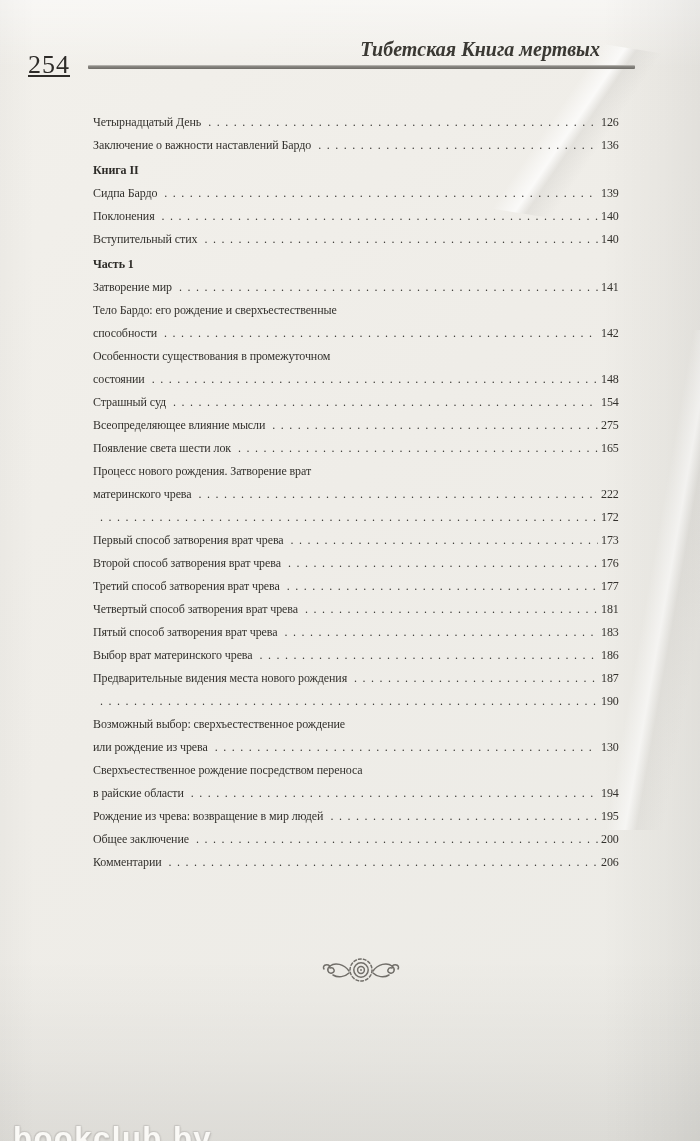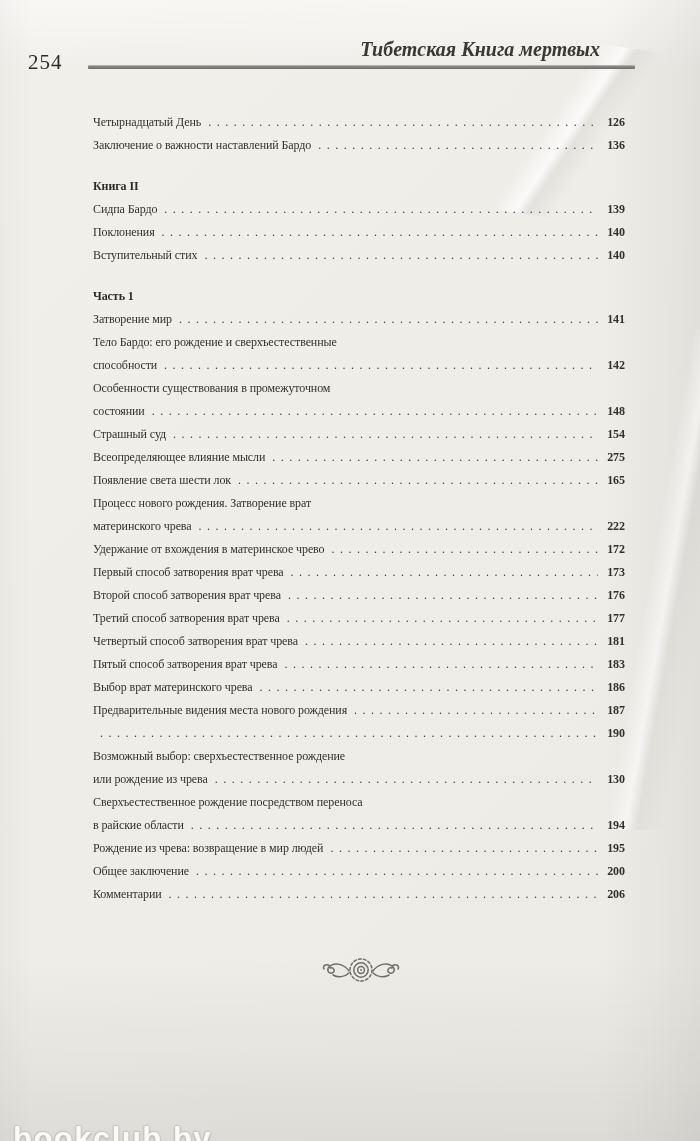--- a/index.html
+++ b/index.html
@@ -28,22 +28,23 @@
   .crease2 {
     position: absolute; right: -80px; top: 330px;
     width: 300px; height: 500px;
     background: linear-gradient(100deg, transparent 55%, rgba(255,255,255,0.55) 60%, rgba(190,188,184,0.18) 63%, transparent 70%);
     pointer-events: none;
   }
 
   
   .pagenum {
     position: absolute; left: 28px; top: 50px;
-    font-size: 21px; letter-spacing: 1px;
+    font-size: 26px; letter-spacing: 1px;
     color: #2e2c29;
+    text-decoration: underline;
   }
   .running-title {
     position: absolute; left: 120px; top: 38px; width: 480px;
     text-align: right;
     font-style: italic; font-weight: bold;
     font-size: 20px;
     color: #3a3833;
   }
   .rule {
     position: absolute; left: 88px; top: 65px;
@@ -55,41 +56,40 @@
   
   .toc {
     position: absolute; left: 93px; top: 111px;
     width: 538px;
     font-size: 12px;
     line-height: 23px;
     letter-spacing: -0.1px;
   }
   .toc-heading {
     font-weight: bold;
-    margin-top: 18px;
+    margin-top: 2px;
     color: #2e2c28;
   }
   .toc-line {
     display: flex;
     align-items: baseline;
   }
   .toc-line .t { white-space: nowrap; }
   .toc-line .dots {
     flex: 1 1 auto;
     overflow: hidden;
     white-space: nowrap;
     letter-spacing: 5.5px;
     margin: 0 3px 0 7px;
     color: #3c3a36;
   }
   .toc-line .pg {
     flex: 0 0 auto;
     min-width: 30px;
-    text-align: center;
-    font-weight: bold;
+    text-align: left;
   }
 
   
   .ornament {
     position: absolute; left: 318px; top: 948px;
     width: 86px; height: 44px;
     opacity: 0.82;
   }
 
   
@@ -214,21 +214,20 @@
           <span class="t">Процесс нового рождения. Затворение врат</span>
         </div>
         <div class="toc-line">
           <span class="t">материнского чрева</span>
           <span class="dots">................................................................................................................................................................</span>
           <span class="pg">222</span>
         </div>
       </div>
       <div class="toc-item">
         <div class="toc-line">
-          <span class="t">Удержание от вхождения в материнское чрево</span>
           <span class="dots">................................................................................................................................................................</span>
           <span class="pg">172</span>
         </div>
       </div>
       <div class="toc-item">
         <div class="toc-line">
           <span class="t">Первый способ затворения врат чрева</span>
           <span class="dots">................................................................................................................................................................</span>
           <span class="pg">173</span>
         </div>

